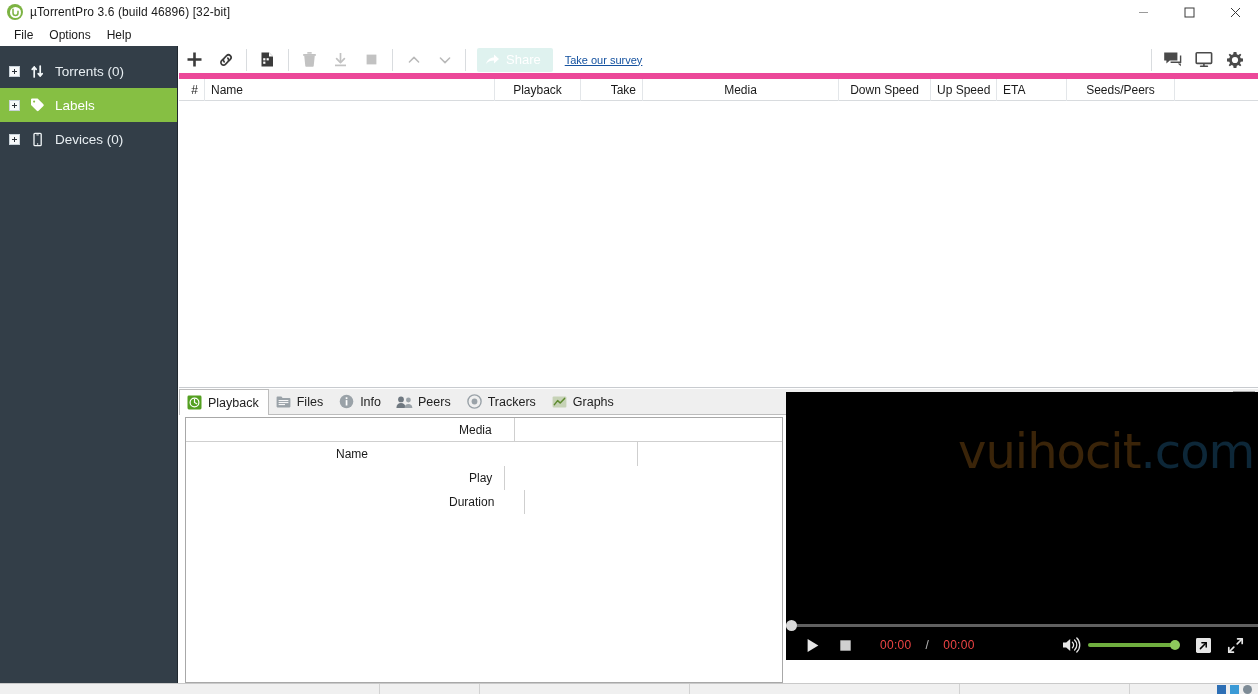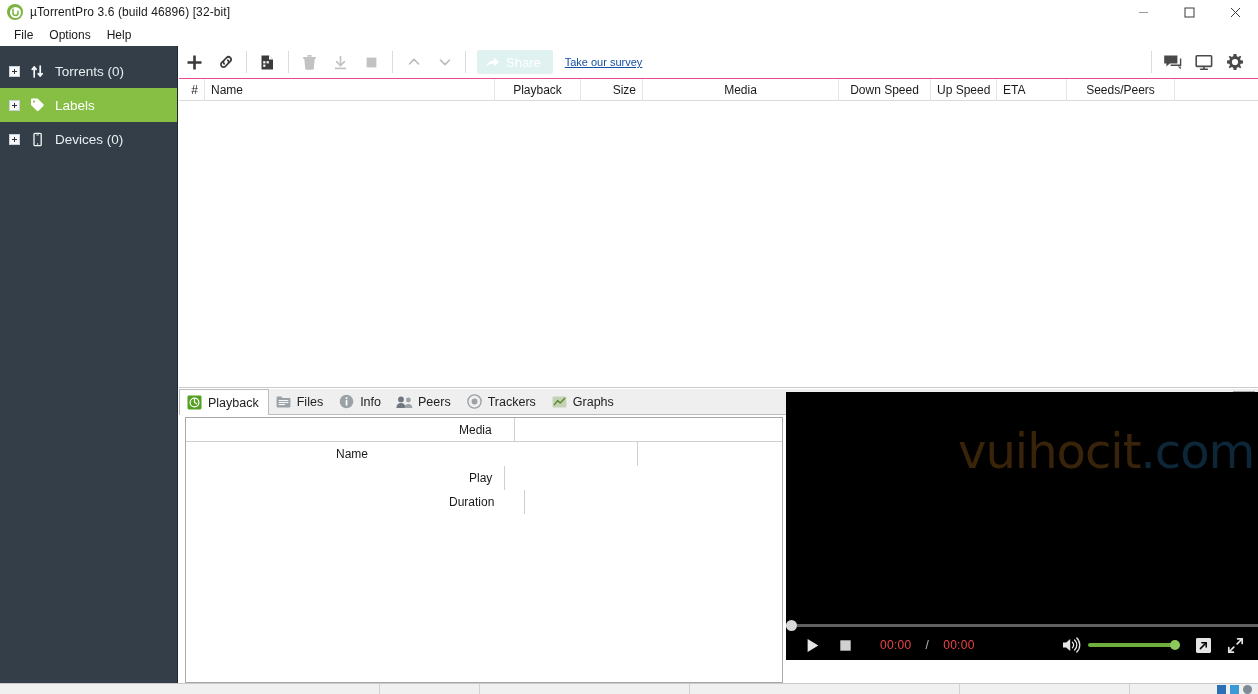--- a/index.html
+++ b/index.html
@@ -118,21 +118,21 @@
     flex: none;
   }
   .side-icon svg { display: block; }
 
   
   .toolbar {
     position: absolute;
     left: 179px; top: 46px;
     width: 1079px; height: 33px;
     background: #ffffff;
-    border-bottom: 1px solid #ec4899;
+    border-bottom: 6px solid #ec4899;
     display: flex;
     align-items: center;
   }
   .tb-btn {
     width: 31px; height: 31px;
     display: flex; align-items: center; justify-content: center;
     color: #3b3b3b;
     flex: none;
   }
   .tb-btn.dim { color: #c2c2c2; }
@@ -602,21 +602,21 @@
       </svg>
     </div>
   </div>
 </div>
 
 <div class="listarea">
   <div class="col-header">
     <div class="col c-right" style="width:26px">#</div>
     <div class="col" style="width:290px">Name</div>
     <div class="col c-center" style="width:86px">Playback</div>
-    <div class="col c-right" style="width:62px">Size</div>
+    <div class="col c-right" style="width:62px">Take</div>
     <div class="col c-center" style="width:196px">Media</div>
     <div class="col c-center" style="width:92px">Down Speed</div>
     <div class="col c-center" style="width:66px">Up Speed</div>
     <div class="col" style="width:70px">ETA</div>
     <div class="col c-center" style="width:108px">Seeds/Peers</div>
   </div>
   <div class="list-body"></div>
 </div>
 
 <div class="tabbar">

